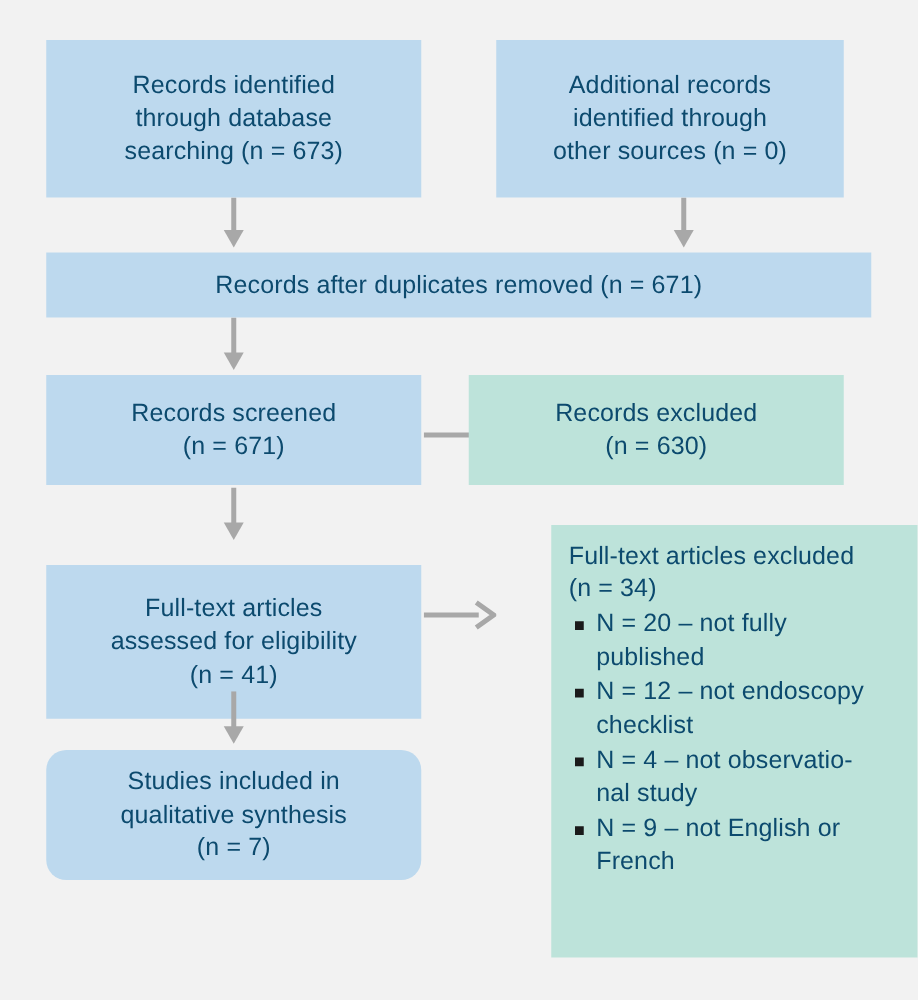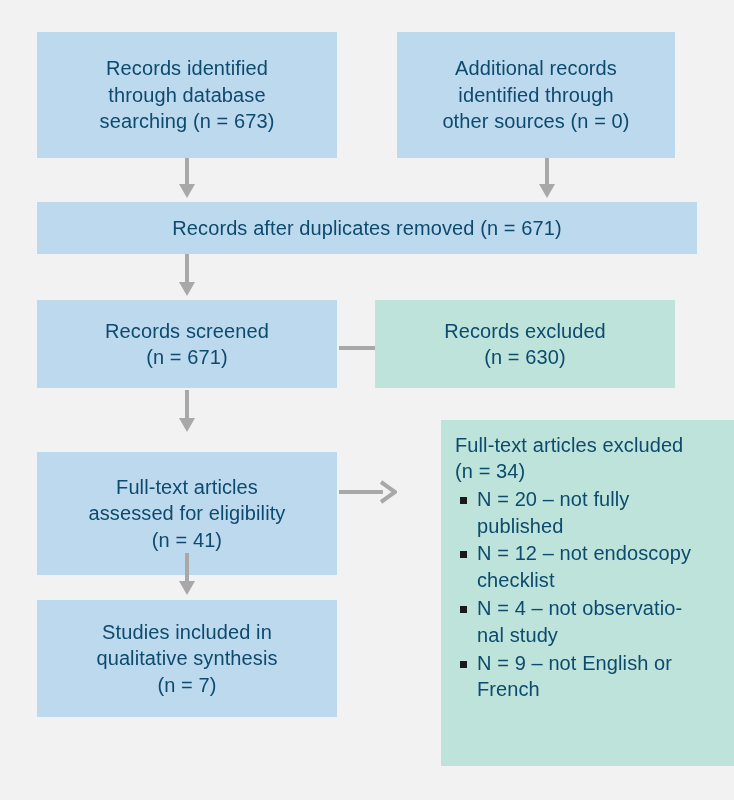--- a/index.html
+++ b/index.html
@@ -191,19 +191,19 @@
     </ul>
   </div>
 
   <div class="arrow" style="left:178px; top:553px;">
     <svg width="18" height="46" viewBox="0 0 18 46">
       <path d="M9 0 L9 30" stroke="#a8a8a8" stroke-width="4" fill="none"></path>
       <path d="M1 28 L9 42 L17 28 Z" fill="#a8a8a8"></path>
     </svg>
   </div>
 
-  <div class="box blue centered" style="left:37px; top:600px; width:300px; height:117px;">
+  <div class="box blue centered" style="left:37px; top:600px; width:300px; height:104px;border-radius:16px;">
     <span class="txt">Studies included in
 qualitative synthesis
 (n = 7)</span>
   </div>
 
 </div>
 
 </body></html>

